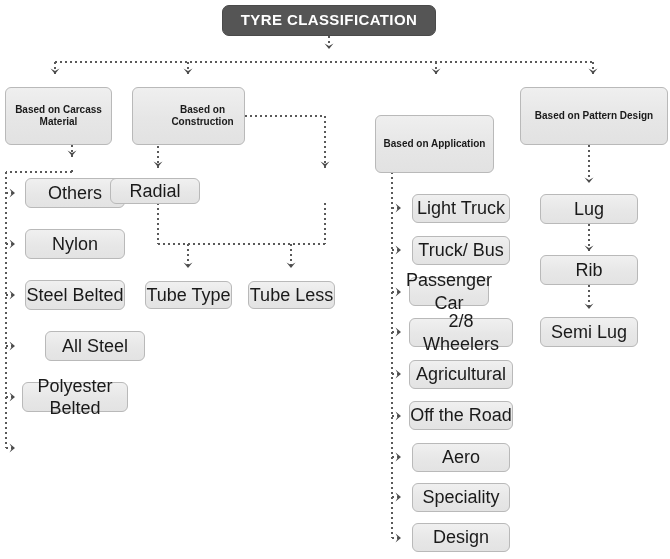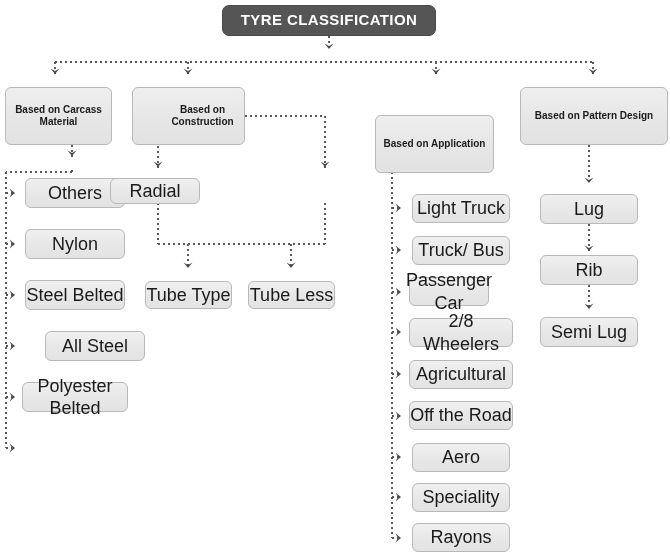--- a/index.html
+++ b/index.html
@@ -148,19 +148,19 @@
   <div class="node leaf-node" style="left:248px; top:281px; width:87px; height:28px;">Tube Less</div>
 
   <div class="node leaf-node" style="left:412px; top:194px; width:98px; height:29px;">Light Truck</div>
   <div class="node leaf-node" style="left:412px; top:236px; width:98px; height:29px;">Truck/ Bus</div>
   <div class="node leaf-node" style="left:409px; top:277px; width:80px; height:29px;">Passenger Car</div>
   <div class="node leaf-node" style="left:409px; top:318px; width:104px; height:29px;">2/8 Wheelers</div>
   <div class="node leaf-node" style="left:409px; top:360px; width:104px; height:29px;">Agricultural</div>
   <div class="node leaf-node" style="left:409px; top:401px; width:104px; height:29px;">Off the Road</div>
   <div class="node leaf-node" style="left:412px; top:443px; width:98px; height:29px;">Aero</div>
   <div class="node leaf-node" style="left:412px; top:483px; width:98px; height:29px;">Speciality</div>
-  <div class="node leaf-node" style="left:412px; top:523px; width:98px; height:29px;">Rayons</div>
+  <div class="node leaf-node" style="left:412px; top:523px; width:98px; height:29px;">Design</div>
 
   <div class="node leaf-node" style="left:540px; top:194px; width:98px; height:30px;">Lug</div>
   <div class="node leaf-node" style="left:540px; top:255px; width:98px; height:30px;">Rib</div>
   <div class="node leaf-node" style="left:540px; top:317px; width:98px; height:30px;">Semi Lug</div>
 
 </div>
 
 </body></html>

